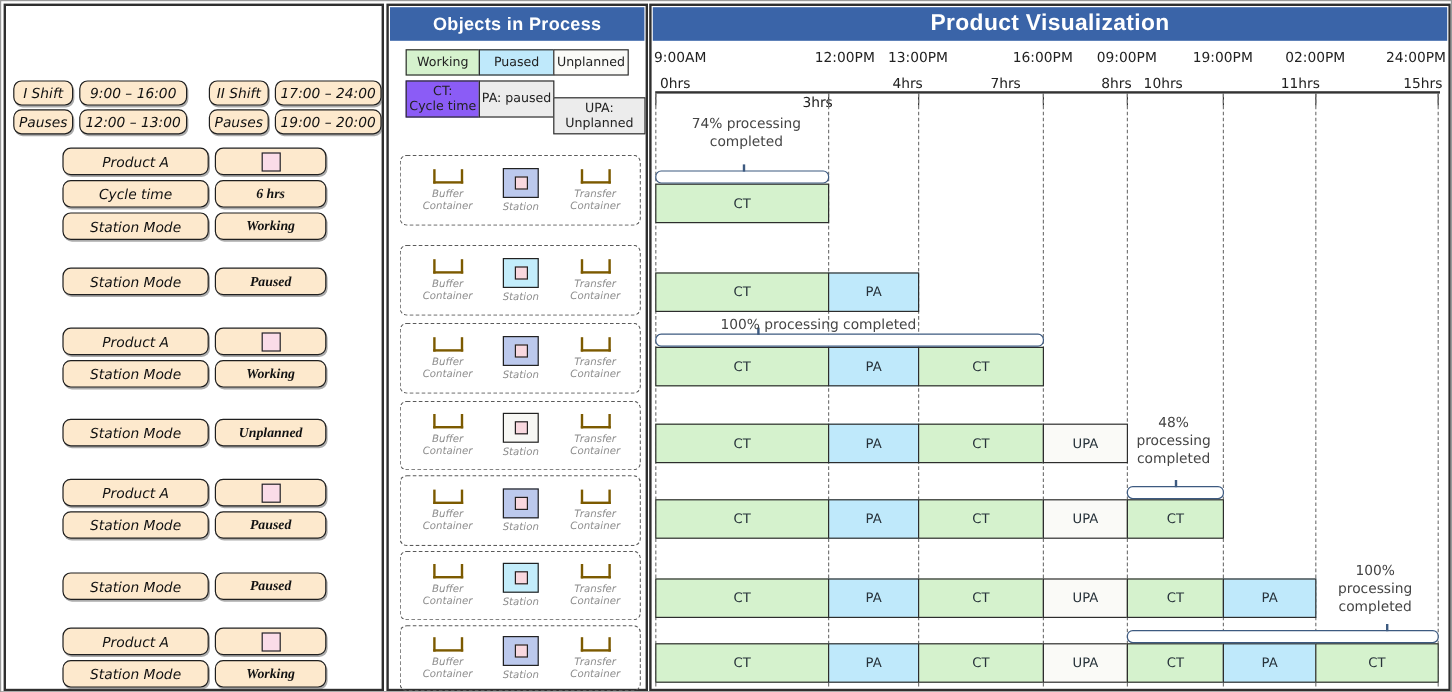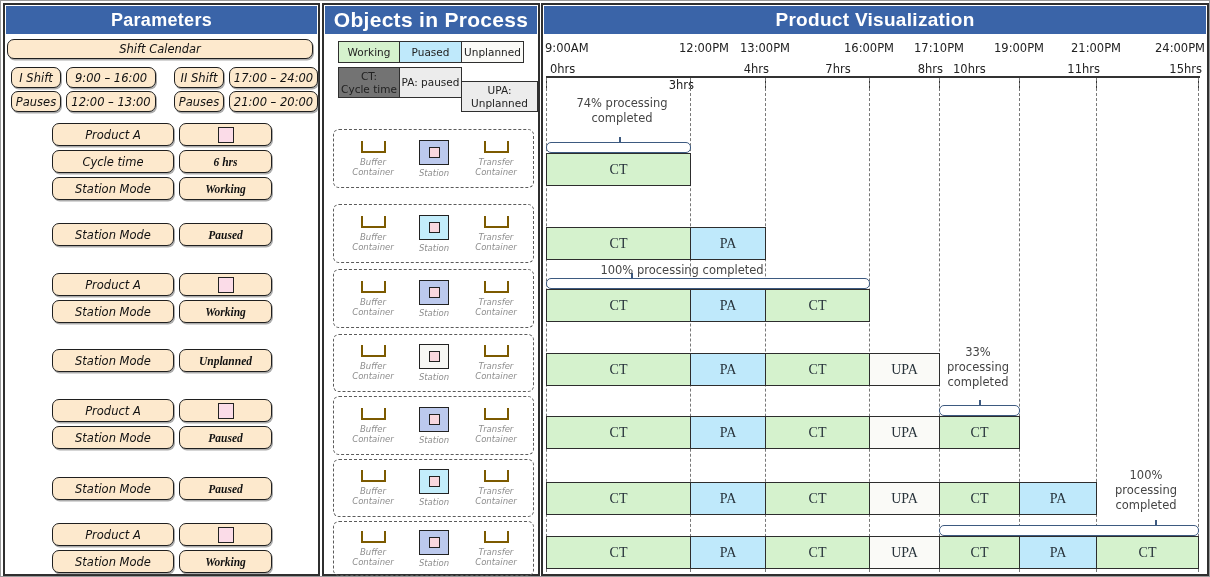--- a/index.html
+++ b/index.html
@@ -24,45 +24,41 @@
   .ubin{width:25px;height:12px;border:2px solid #7c5a00;border-top:none;margin-bottom:4px;box-sizing:border-box;}
   .stbox{width:30px;height:25px;border:1px solid #222;display:flex;align-items:center;justify-content:center;
          margin-bottom:3px;box-sizing:border-box;}
   .stinner{width:11px;height:11px;border:1px solid #222;background:#f9d8df;box-sizing:border-box;}
   
   .clock{position:absolute;font-size:11.5px;color:#222;white-space:nowrap;}
   .axisline{position:absolute;height:2px;background:#333;}
   .tick{position:absolute;width:1px;background:#333;}
   .grid{position:absolute;width:0;border-left:1px dashed #787878;}
   .bar{position:absolute;height:33px;border:1px solid #2d2d2d;box-sizing:border-box;display:flex;
-       align-items:center;justify-content:center;font-size:14px;color:#27323a;font-family:Liberation Serif, serif;}
+       align-items:center;justify-content:center;font-size:11px;color:#27323a;}
   .bracket{position:absolute;height:11px;background:#fff;border:1px solid #3d5a80;border-radius:5px;box-sizing:border-box;}
   .notch{position:absolute;width:2px;height:6px;top:-6px;background:#3d5a80;}
   .ann{position:absolute;font-size:11.5px;color:#454545;text-align:center;line-height:15px;
        white-space:pre-line;transform:translateX(-50%);}
 </style>
 </head>
 <body>
 
 <div id="canvas">
 
   <section class="panel" id="panel-params" style="left:2px;width:317px;">
-    <div class="panel-header" style="font-size:18px;">
-      <span>Parameters</span>
-    </div>
-    <div class="pbtn" id="shift-calendar-btn" style="left:2px;top:34px;width:306px;height:20px;">Shift Calendar</div>
     <div id="shift-rows">
         <div class="pbtn" style="left: 6px; top: 62px; width: 50px; height: 21px;">I Shift</div>
         <div class="pbtn" style="left: 61px; top: 62px; width: 90px; height: 21px;">9:00 – 16:00</div>
         <div class="pbtn" style="left: 169px; top: 62px; width: 50px; height: 21px;">II Shift</div>
         <div class="pbtn" style="left: 224px; top: 62px; width: 89px; height: 21px;">17:00 – 24:00</div>
         <div class="pbtn" style="left: 6px; top: 86px; width: 50px; height: 21px;">Pauses</div>
         <div class="pbtn" style="left: 61px; top: 86px; width: 90px; height: 21px;">12:00 – 13:00</div>
         <div class="pbtn" style="left: 169px; top: 86px; width: 50px; height: 21px;">Pauses</div>
-        <div class="pbtn" style="left: 224px; top: 86px; width: 89px; height: 21px;">21:00 – 20:00</div>
+        <div class="pbtn" style="left: 224px; top: 86px; width: 89px; height: 21px;">19:00 – 20:00</div>
       </div>
     <div id="param-groups">
         <div class="pbtn" style="left: 47px; top: 118px; width: 122px; height: 23px;">Product A</div>
         <div class="pbtn" style="left: 174px; top: 118px; width: 93px; height: 23px;">
           <div class="swatch" style="background: rgb(251, 220, 232);"></div>
         </div>
         <div class="pbtn" style="left: 47px; top: 145px; width: 122px; height: 23px;">Cycle time</div>
         <div class="pbtn bold" style="left: 174px; top: 145px; width: 93px; height: 23px;">6 hrs</div>
         <div class="pbtn" style="left: 47px; top: 172px; width: 122px; height: 23px;">Station Mode</div>
         <div class="pbtn bold" style="left: 174px; top: 172px; width: 93px; height: 23px;">Working</div>
@@ -87,30 +83,30 @@
         <div class="pbtn" style="left: 47px; top: 518px; width: 122px; height: 23px;">Product A</div>
         <div class="pbtn" style="left: 174px; top: 518px; width: 93px; height: 23px;">
           <div class="swatch" style="background: rgb(251, 220, 232);"></div>
         </div>
         <div class="pbtn" style="left: 47px; top: 545px; width: 122px; height: 23px;">Station Mode</div>
         <div class="pbtn bold" style="left: 174px; top: 545px; width: 93px; height: 23px;">Working</div>
       </div>
   </section>
 
   <section class="panel" id="panel-objects" style="left:321px;width:218px;">
-    <div class="panel-header" style="font-size:21px;">
+    <div class="panel-header" style="font-size:15px;">
       <span>Objects in Process</span>
     </div>
     <div id="legend-status">
         <div class="lg" style="left: 14px; top: 36px; width: 62px; height: 22px; background: rgb(213, 242, 205);">Working</div>
         <div class="lg" style="left: 75px; top: 36px; width: 63px; height: 22px; background: rgb(191, 233, 251);">Puased</div>
         <div class="lg" style="left: 137px; top: 36px; width: 63px; height: 22px; background: rgb(250, 250, 247);">Unplanned</div>
       </div>
     <div id="legend-abbr">
-        <div class="lg" style="left: 14px; top: 62px; width: 62px; height: 31px; background: #737373;">CT:
+        <div class="lg" style="left: 14px; top: 62px; width: 62px; height: 31px; background: #8b5cf6;">CT:
 Cycle time</div>
         <div class="lg" style="left: 75px; top: 62px; width: 63px; height: 31px; background: rgb(236, 236, 236);">PA: paused</div>
         <div class="lg" style="left: 137px; top: 76px; width: 77px; height: 31px; background: rgb(236, 236, 236);">UPA:
 Unplanned</div>
       </div>
     <div id="station-boxes">
         <div class="objbox" style="top: 124px; height: 59px;">
           <div class="objcol" style="left: 8px; width: 62px;">
             <div class="ubin" style="border-color: rgb(124, 90, 0);"></div>
             <div class="ulabel">Buffer
@@ -241,23 +237,23 @@
 
   <section class="panel" id="panel-timeline" style="left:540px;width:668px;">
     <div class="panel-header" style="font-size:19px;">
       <span>Product Visualization</span>
     </div>
     <div id="timeline-axis">
         <div class="clock" style="top: 36px; left: 2px;">9:00AM</div>
         <div class="clock" style="top: 36px; left: 161px; transform: translateX(-50%);">12:00PM</div>
         <div class="clock" style="top: 36px; left: 222px; transform: translateX(-50%);">13:00PM</div>
         <div class="clock" style="top: 36px; left: 326px; transform: translateX(-50%);">16:00PM</div>
-        <div class="clock" style="top: 36px; left: 396px; transform: translateX(-50%);">17:10PM</div>
+        <div class="clock" style="top: 36px; left: 396px; transform: translateX(-50%);">09:00PM</div>
         <div class="clock" style="top: 36px; left: 476px; transform: translateX(-50%);">19:00PM</div>
-        <div class="clock" style="top: 36px; left: 553px; transform: translateX(-50%);">21:00PM</div>
+        <div class="clock" style="top: 36px; left: 553px; transform: translateX(-50%);">02:00PM</div>
         <div class="clock" style="top: 36px; right: 2px;">24:00PM</div>
         <div class="clock" style="top: 57px; left: 7px;">0hrs</div>
         <div class="clock" style="top: 57px; left: 81px; width: 70px; text-align: right; margin-top: 16px;">3hrs</div>
         <div class="clock" style="top: 57px; left: 156px; width: 70px; text-align: right;">4hrs</div>
         <div class="clock" style="top: 57px; left: 260px; width: 70px; text-align: center;">7hrs</div>
         <div class="clock" style="top: 57px; left: 330px; width: 70px; text-align: right;">8hrs</div>
         <div class="clock" style="top: 57px; left: 410px; width: 70px; ">10hrs</div>
         <div class="clock" style="top: 57px; left: 487px; width: 70px; text-align: right;">11hrs</div>
         <div class="clock" style="top: 57px; left: 589px; width: 70px; text-align: right;">15hrs</div>
         <div class="axisline" style="left: 3px; top: 71px; width: 654px;"></div>
@@ -312,21 +308,21 @@
         </div>
         <div class="ann" style="left: 79px; top: 91px;">74% processing
 completed</div>
         <div class="bracket" style="left: 3px; top: 273px; width: 324px;">
           <div class="notch" style="left: 84px;"></div>
         </div>
         <div class="ann" style="left: 139px; top: 258px;">100% processing completed</div>
         <div class="bracket" style="left: 396px; top: 400px; width: 81px;">
           <div class="notch" style="left: 39px;"></div>
         </div>
-        <div class="ann" style="left: 435px; top: 340px;">33%
+        <div class="ann" style="left: 435px; top: 340px;">48%
 processing
 completed</div>
         <div class="bracket" style="left: 396px; top: 520px; width: 260px;">
           <div class="notch" style="left: 215px;"></div>
         </div>
         <div class="ann" style="left: 603px; top: 463px;">100%
 processing
 completed</div>
       </div>
   </section>

